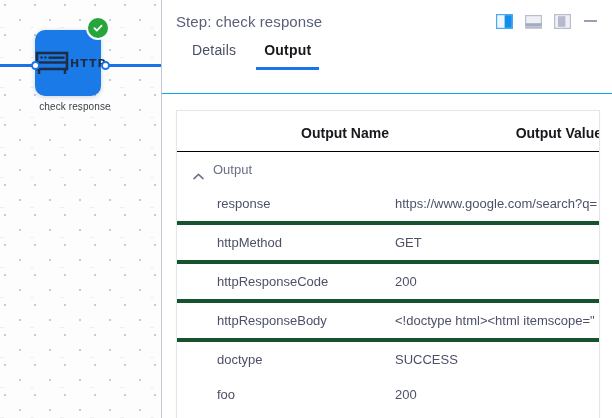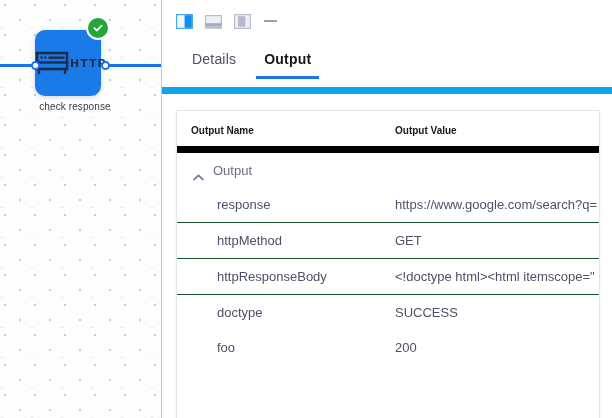--- a/index.html
+++ b/index.html
@@ -95,23 +95,23 @@
     font-size: 15px; color: #5b607a; font-weight: 400;
     letter-spacing: .1px; flex: 1;
   }
   #layout-controls { display: flex; align-items: center; gap: 12px; }
   .layout-btn { width: 17px; height: 15px; display: block; cursor: pointer; }
   .minimize-btn { width: 15px; height: 15px; display:flex; align-items:center; justify-content:center; cursor:pointer; }
   .minimize-btn i { display:block; width: 13px; height: 2px; background: #9aa0b4; }
 
   #tabbar {
     height: 52px; flex: 0 0 52px;
-    display: flex; align-items: center; gap: 0;
+    display: flex; align-items: flex-start; gap: 0;
     padding-left: 16px;
-    border-bottom: 7px solid #0ea5e9;
+    border-bottom: 1px solid #0ea5e9;
   }
   .tab {
     position: relative;
     padding: 0 14px 11px 14px;
     font-size: 14px; color: #4a4e63; cursor: pointer;
     letter-spacing: .2px;
   }
   .tab.active { color: #17181c; font-weight: 700; }
   .tab.active:after {
     content:""; position: absolute; left: 6px; right: 6px; bottom: -1px;
@@ -132,39 +132,39 @@
     border-bottom: none;
     box-shadow: 0 1px 2px rgba(60,64,67,.06);
     overflow: hidden;
   }
 
   table.out-table { width: 425px; border-collapse: collapse; table-layout: fixed; }
   table.out-table col.c-name  { width: 212px; }
   table.out-table col.c-value { width: 213px; }
 
   th.th-cell {
-    text-align: left;
-    font-size: 10px; font-weight: 700; color: #17181c;
+    text-align: right;
+    font-size: 14px; font-weight: 700; color: #17181c;
     padding: 14px 0 10px 0;
-    border-bottom: 7px solid #000000;
+    border-bottom: 1px solid #000000;
     white-space: nowrap;
   }
   th.th-name  { padding-left: 14px; }
   th.th-value { padding-left: 6px; margin-left: 8px; }
 
   tr.group-row td {
     padding: 10px 0 9px 0;
     border-bottom: none;
   }
   .group-inner { display: flex; align-items: center; gap: 9px; padding-left: 16px; }
   .group-label { font-size: 13px; color: #6a6f86; white-space: nowrap; }
   .chevron { width: 11px; height: 7px; flex: 0 0 11px; display:block; }
 
   tr.data-row td {
-    border-top: 1px solid #14532d;
+    border-top: 4px solid #14532d;
     padding: 10px 0 10px 0;
     font-size: 13px; color: #4d5168;
     white-space: nowrap; overflow: hidden;
   }
   tr.data-row td.k { padding-left: 40px; }
   tr.data-row td.v { padding-left: 6px; }
   tr.data-row.first-in-group td { border-top: none; }
   tr.group-row.second td { border-top: 1px solid #e6e7ee; }
 </style>
 </head>
@@ -200,20 +200,21 @@
         <path d="M2.4 6.2 L4.8 8.6 L9.6 3.6" fill="none" stroke="#ffffff" stroke-width="1.8" stroke-linecap="round" stroke-linejoin="round"></path>
       </svg>
     </div>
 
     <div id="node-caption">check response</div>
   </div>
 
   <div id="panel">
 
     <div id="panel-header">
+      <div id="panel-title">Step: check response</div>
 
       <div id="layout-controls">
 
         <span class="layout-btn">
           <svg width="17" height="15" viewBox="0 0 17 15" aria-hidden="true">
             <rect x="0.6" y="0.6" width="15.8" height="13.8" fill="#eef7fe" stroke="#4aa8f0" stroke-width="1.2"></rect>
             <rect x="8.6" y="1.2" width="7.2" height="12.6" fill="#108ee9"></rect>
           </svg>
         </span>
 
@@ -273,20 +274,24 @@
 
             <tr class="data-row first-in-group">
               <td class="k">response</td>
               <td class="v">https://www.google.com/search?q=</td>
             </tr>
             <tr class="data-row">
               <td class="k">httpMethod</td>
               <td class="v">GET</td>
             </tr>
             <tr class="data-row">
+              <td class="k">httpResponseCode</td>
+              <td class="v">200</td>
+            </tr>
+            <tr class="data-row">
               <td class="k">httpResponseBody</td>
               <td class="v">&lt;!doctype html&gt;&lt;html itemscope="</td>
             </tr>
             <tr class="data-row">
               <td class="k">doctype</td>
               <td class="v">SUCCESS</td>
             </tr>
 
 
             <tr class="data-row first-in-group">

